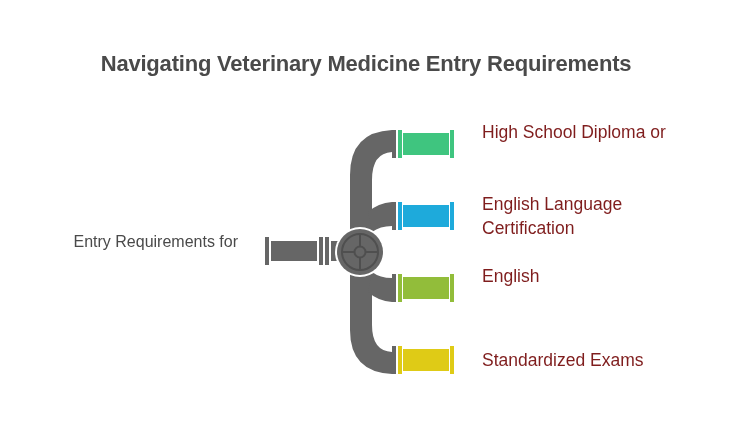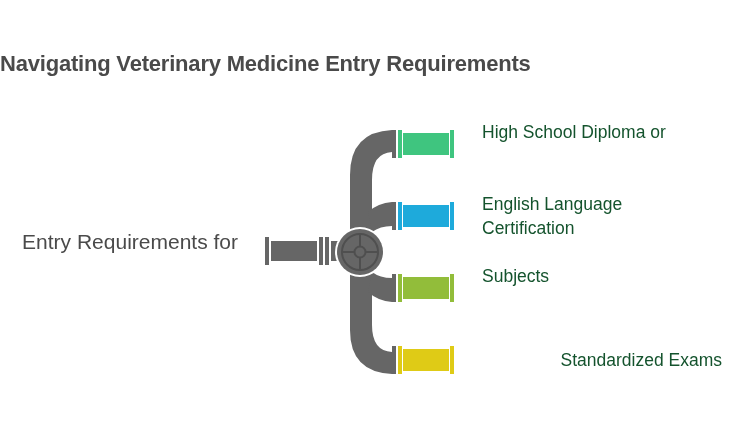--- a/index.html
+++ b/index.html
@@ -1,23 +1,23 @@
 <!DOCTYPE html>
 <html><head>
   <meta charset="utf-8">
   <style>
     html, body { margin: 0; padding: 0; background: #ffffff; }
     body { width: 732px; height: 423px; position: relative; overflow: hidden;
            font-family: "Liberation Sans", "DejaVu Sans", sans-serif; }
-    .title { position: absolute; left: 0; width: 732px; top: 51px; text-align: left;
+    .title { position: absolute; left: 0; width: 732px; top: 51px; text-align: center;
              font-size: 22px; font-weight: bold; color: #4a4a4a; letter-spacing: -0.2px; }
     .source-label { position: absolute; left: 20px; width: 218px; top: 230px; text-align: right;
-                    font-size: 21px; line-height: 24px; color: #4a4a4a; }
+                    font-size: 16px; line-height: 24px; color: #4a4a4a; }
     .item-label { position: absolute; left: 482px; width: 240px;
-                  font-size: 17.5px; line-height: 24px; color: #14532d; }
+                  font-size: 17.5px; line-height: 24px; color: #7f1d1d; }
     svg.diagram { position: absolute; left: 0; top: 0; }
   </style>
 </head>
 <body>
 
 <div class="title">Navigating Veterinary Medicine Entry Requirements</div>
 
 <div class="source-label">
   <div>Entry Requirements for</div>
 </div>
@@ -81,17 +81,17 @@
 </svg>
 
 <div class="item-label" style="top:120px;">
   <div>High School Diploma or</div>
 </div>
 <div class="item-label" style="top:192px;">
   <div>English Language</div>
   <div>Certification</div>
 </div>
 <div class="item-label" style="top:264px;">
-  <div>Subjects</div>
+  <div>English</div>
 </div>
-<div class="item-label" style="top:348px;text-align:right;">
+<div class="item-label" style="top:348px;">
   <div>Standardized Exams</div>
 </div>
 
 </body></html>

